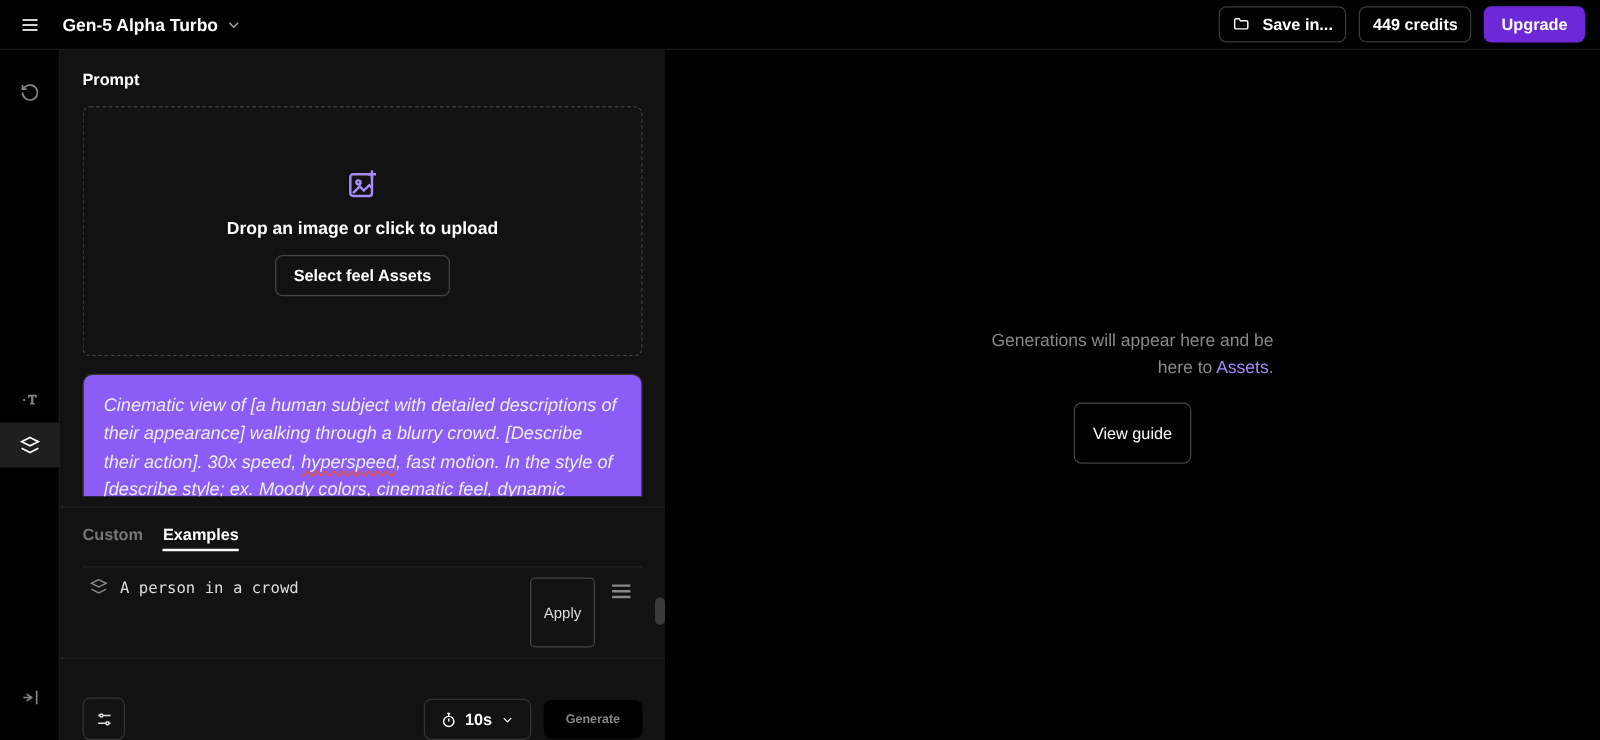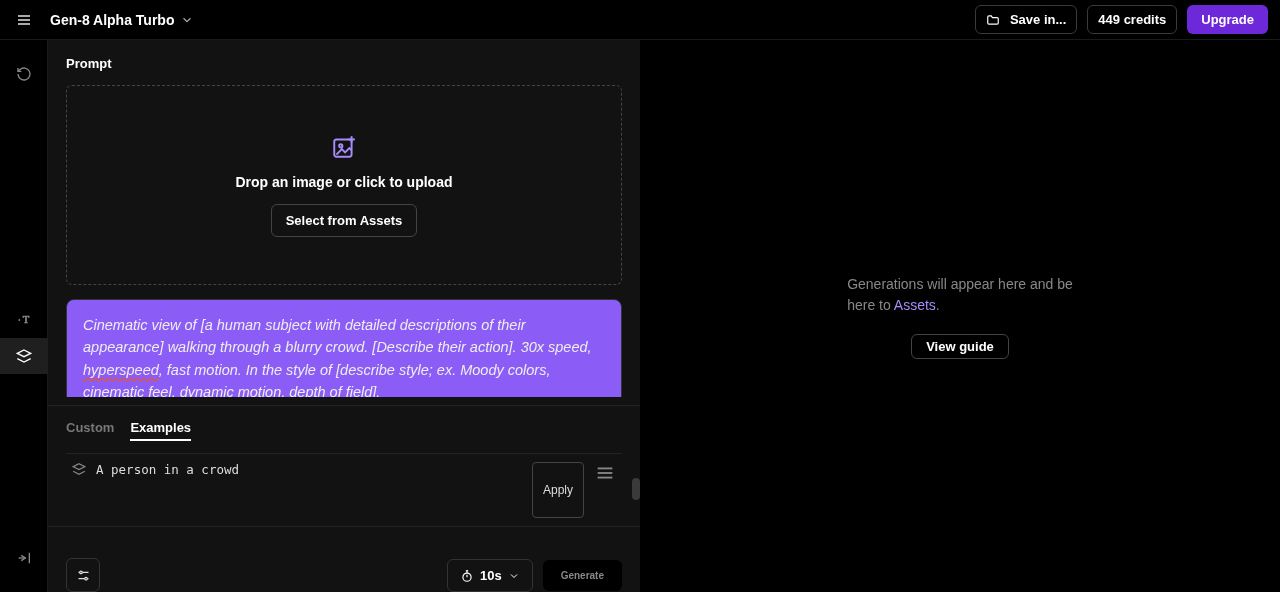--- a/index.html
+++ b/index.html
@@ -6,36 +6,36 @@
   html, body { width: 1280px; height: 592px; background: #000; font-family: -apple-system, BlinkMacSystemFont, "Segoe UI", Helvetica, Arial, sans-serif; color: #fff; overflow: hidden; }
   
   
   .topbar { height: 40px; display: flex; align-items: center; padding: 0 12px; border-bottom: 1px solid #1a1a1a; }
   .hamburger { width: 24px; height: 24px; display: flex; align-items: center; justify-content: center; cursor: pointer; }
   .hamburger svg { width: 16px; height: 16px; stroke: #fff; }
   .model-name-wrap { display: flex; align-items: center; gap: 6px; margin-left: 14px; cursor: pointer; }
   .model-name { font-size: 14px; font-weight: 600; color: #fff; }
   .chevron-down { width: 14px; height: 14px; stroke: #aaa; }
   .top-right { margin-left: auto; display: flex; align-items: center; gap: 10px; }
-  .btn-save { display: flex; align-items: center; gap: 10px; border: 1px solid #3a3a3a; background: transparent; color: #fff; font-size: 13px; font-weight: 600; padding: 6px 10px; border-radius: 6px; cursor: pointer; }
+  .btn-save { display: flex; gap: 10px; border: 1px solid #3a3a3a; background: transparent; color: #fff; font-size: 13px; font-weight: 600; padding: 6px 10px; border-radius: 6px; cursor: pointer; }
   .btn-save svg { width: 14px; height: 14px; stroke: #fff; fill: none; }
   .credits { border: 1px solid #3a3a3a; background: transparent; color: #fff; font-size: 13px; font-weight: 600; padding: 6px 10px; border-radius: 6px; cursor: pointer; }
   .upgrade { background: #6d28d9; color: #fff; font-size: 13px; font-weight: 600; padding: 7px 14px; border-radius: 6px; cursor: pointer; border: none; }
 
   
   .main { display: flex; height: 552px; }
   .leftbar { width: 48px; background: #000; display: flex; flex-direction: column; align-items: center; padding-top: 16px; gap: 0; border-right: 1px solid #1a1a1a; }
   .leftbar-icon { width: 48px; height: 36px; display: flex; align-items: center; justify-content: center; cursor: pointer; color: #888; }
   .leftbar-icon.active { background: #1f1f1f; color: #fff; }
   .leftbar-icon svg { width: 16px; height: 16px; }
   .leftbar-spacer { height: 210px; }
   .leftbar-bottom { margin-top: auto; margin-bottom: 16px; }
 
   
-  .center { width: 592px; background: #121212; display: flex; flex-direction: column; position: relative; }
+  .center { width: 484px; background: #121212; display: flex; flex-direction: column; position: relative; }
   .prompt-section { padding: 16px 18px 0 18px; flex: 1; overflow: hidden; }
   .prompt-label { font-size: 13px; font-weight: 600; color: #fff; margin-bottom: 14px; }
   .dropzone { border: 1px dashed #444; border-radius: 6px; height: 200px; display: flex; flex-direction: column; align-items: center; justify-content: center; gap: 14px; cursor: pointer; }
   .dropzone-icon { width: 26px; height: 26px; }
   .dropzone-icon svg { stroke: #a78bfa; fill: none; }
   .dropzone-text { font-size: 14px; font-weight: 600; color: #fff; }
   .select-assets { border: 1px solid #444; background: transparent; color: #fff; font-size: 13px; font-weight: 600; padding: 8px 14px; border-radius: 6px; cursor: pointer; }
   .prompt-textarea { margin-top: 14px; border: 1px solid #333; border-radius: 8px; padding: 14px 16px; background: #8b5cf6; font-style: italic; }
   .prompt-textarea-text { font-size: 14.5px; line-height: 1.55; color: #eee; }
   .spell-err { text-decoration: underline wavy #d9534f; text-decoration-skip-ink: none; text-underline-offset: 2px; }
@@ -55,37 +55,37 @@
   .bottombar { height: 66px; border-top: 1px solid #222; display: flex; align-items: flex-end; padding: 0 18px; gap: 10px; background: #121212; }
   .settings-btn { width: 34px; height: 34px; border: 1px solid #333; border-radius: 6px; display: flex; align-items: center; justify-content: center; cursor: pointer; }
   .settings-btn svg { width: 15px; height: 15px; stroke: #ddd; fill: none; }
   .bottombar-right { margin-left: auto; display: flex; align-items: center; gap: 10px; }
   .duration-btn { border: 1px solid #333; border-radius: 6px; padding: 8px 12px; display: flex; align-items: center; gap: 6px; cursor: pointer; font-size: 13px; font-weight: 600; color: #fff; }
   .duration-btn svg { width: 14px; height: 14px; stroke: #fff; fill: none; }
   .generate-btn { background: #000000; color: #888; font-size: 10px; font-weight: 600; padding: 10px 18px; border-radius: 6px; cursor: pointer; border: none; }
 
   
   .rightpanel { flex: 1; background: #000; display: flex; flex-direction: column; align-items: center; justify-content: center; gap: 18px; }
-  .right-text { font-size: 14px; color: #888; text-align: left; line-height: 1.5; }
+  .right-text { font-size: 14px; color: #888; text-align: right; line-height: 1.5; }
   .right-text a { color: #a78bfa; text-decoration: none; }
-  .view-guide { border: 1px solid #444; background: transparent; color: #fff; font-size: 13px; font-weight: 700; padding: 4px 14px; border-radius: 6px; cursor: pointer; }
+  .view-guide { border: 1px solid #444; background: transparent; color: #fff; font-size: 13px; font-weight: 400; padding: 16px 14px; border-radius: 6px; cursor: pointer; }
 </style>
 </head>
 <body>
 
 <div class="topbar">
   <div class="hamburger">
     <svg viewBox="0 0 24 24" fill="none" stroke-width="2">
         <line x1="3" y1="6" x2="21" y2="6"></line>
         <line x1="3" y1="12" x2="21" y2="12"></line>
         <line x1="3" y1="18" x2="21" y2="18"></line>
       </svg>
   </div>
   <div class="model-name-wrap">
-    <span class="model-name">Gen-8 Alpha Turbo</span>
+    <span class="model-name">Gen-5 Alpha Turbo</span>
     <svg class="chevron-down" viewBox="0 0 24 24" fill="none" stroke-width="2">
         <polyline points="6 9 12 15 18 9"></polyline>
       </svg>
   </div>
   <div class="top-right">
     <button class="btn-save">
       <svg viewBox="0 0 24 24" stroke-width="2">
           <path d="M3 7a2 2 0 0 1 2-2h4l2 3h8a2 2 0 0 1 2 2v7a2 2 0 0 1-2 2H5a2 2 0 0 1-2-2V7z"></path>
         </svg>
       <span>Save in...</span>
@@ -134,21 +134,21 @@
         <div class="dropzone-icon">
           <svg viewBox="0 0 24 24" stroke-width="1.8">
               <rect x="3" y="5" width="16" height="16" rx="2"></rect>
               <circle cx="9" cy="11" r="1.5"></circle>
               <path d="M5 19l5-5 3 3 4-4 2 2"></path>
               <line x1="19" y1="2" x2="19" y2="8"></line>
               <line x1="16" y1="5" x2="22" y2="5"></line>
             </svg>
         </div>
         <div class="dropzone-text">Drop an image or click to upload</div>
-        <button class="select-assets"><span>Select from Assets</span></button>
+        <button class="select-assets"><span>Select feel Assets</span></button>
       </div>
 
       <div class="prompt-textarea">
         <div class="prompt-textarea-text" id="prompt-text-el">Cinematic view of [a human subject with detailed descriptions of their appearance] walking through a blurry crowd. [Describe their action]. 30x speed, <span class="spell-err">hyperspeed</span>, fast motion. In the style of [describe style; ex. Moody colors, cinematic feel, dynamic motion, depth of field].</div>
       </div>
     </div>
 
     <div class="tabs-row">
       <div class="tab">Custom</div>
       <div class="tab active">Examples</div>

